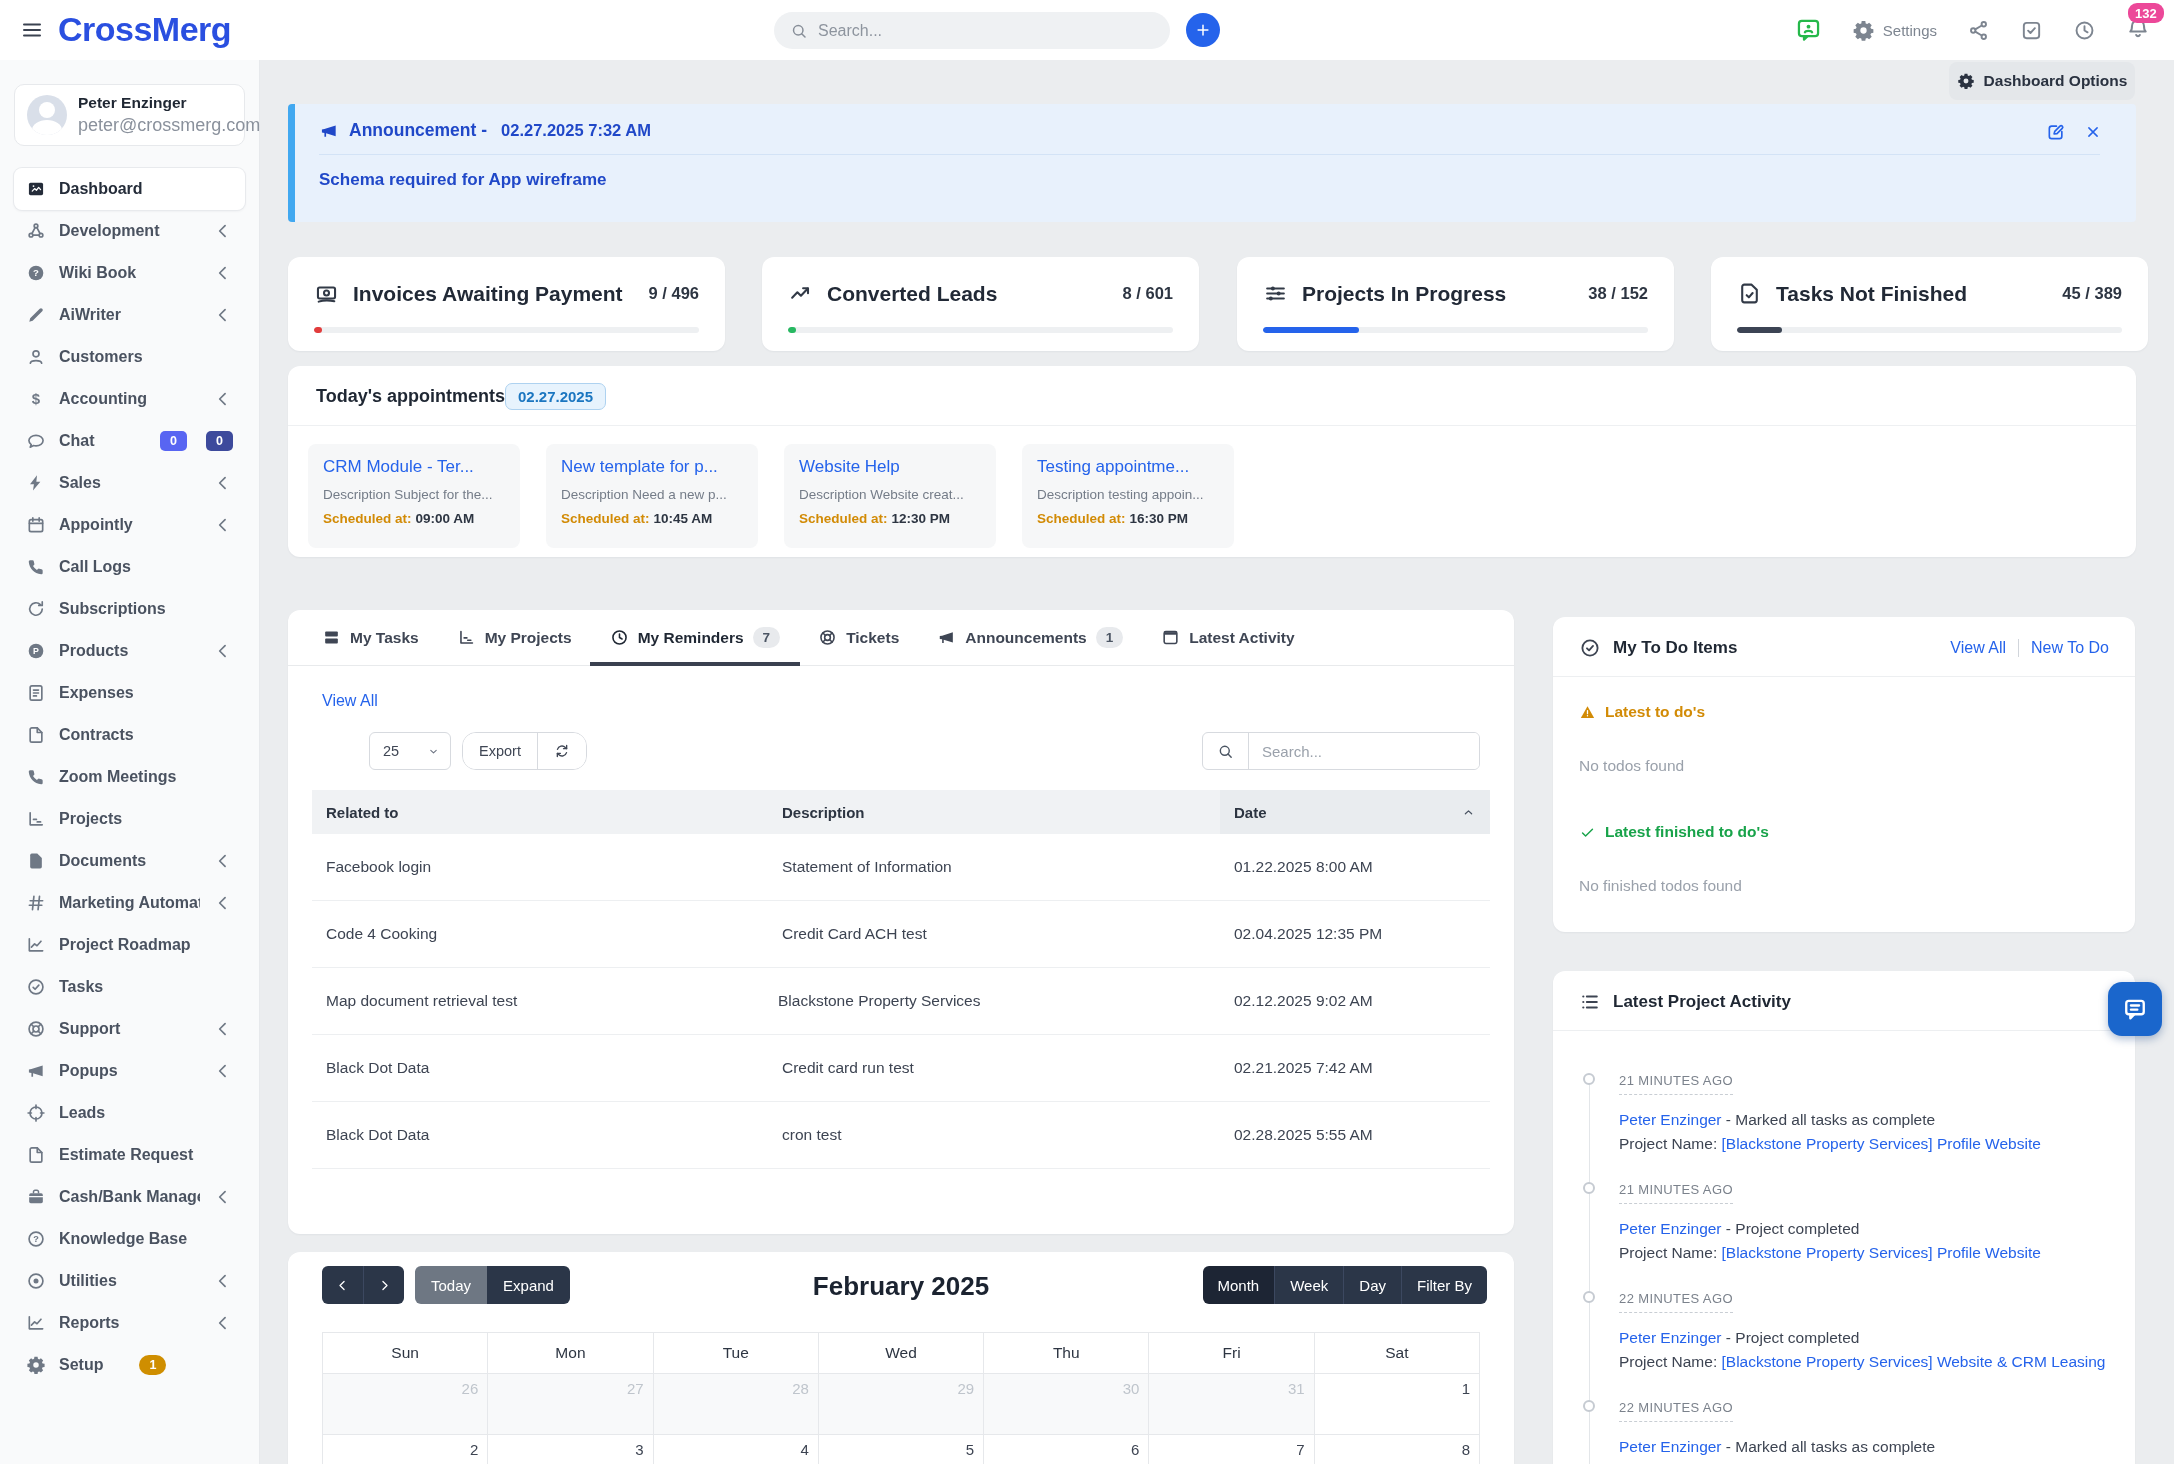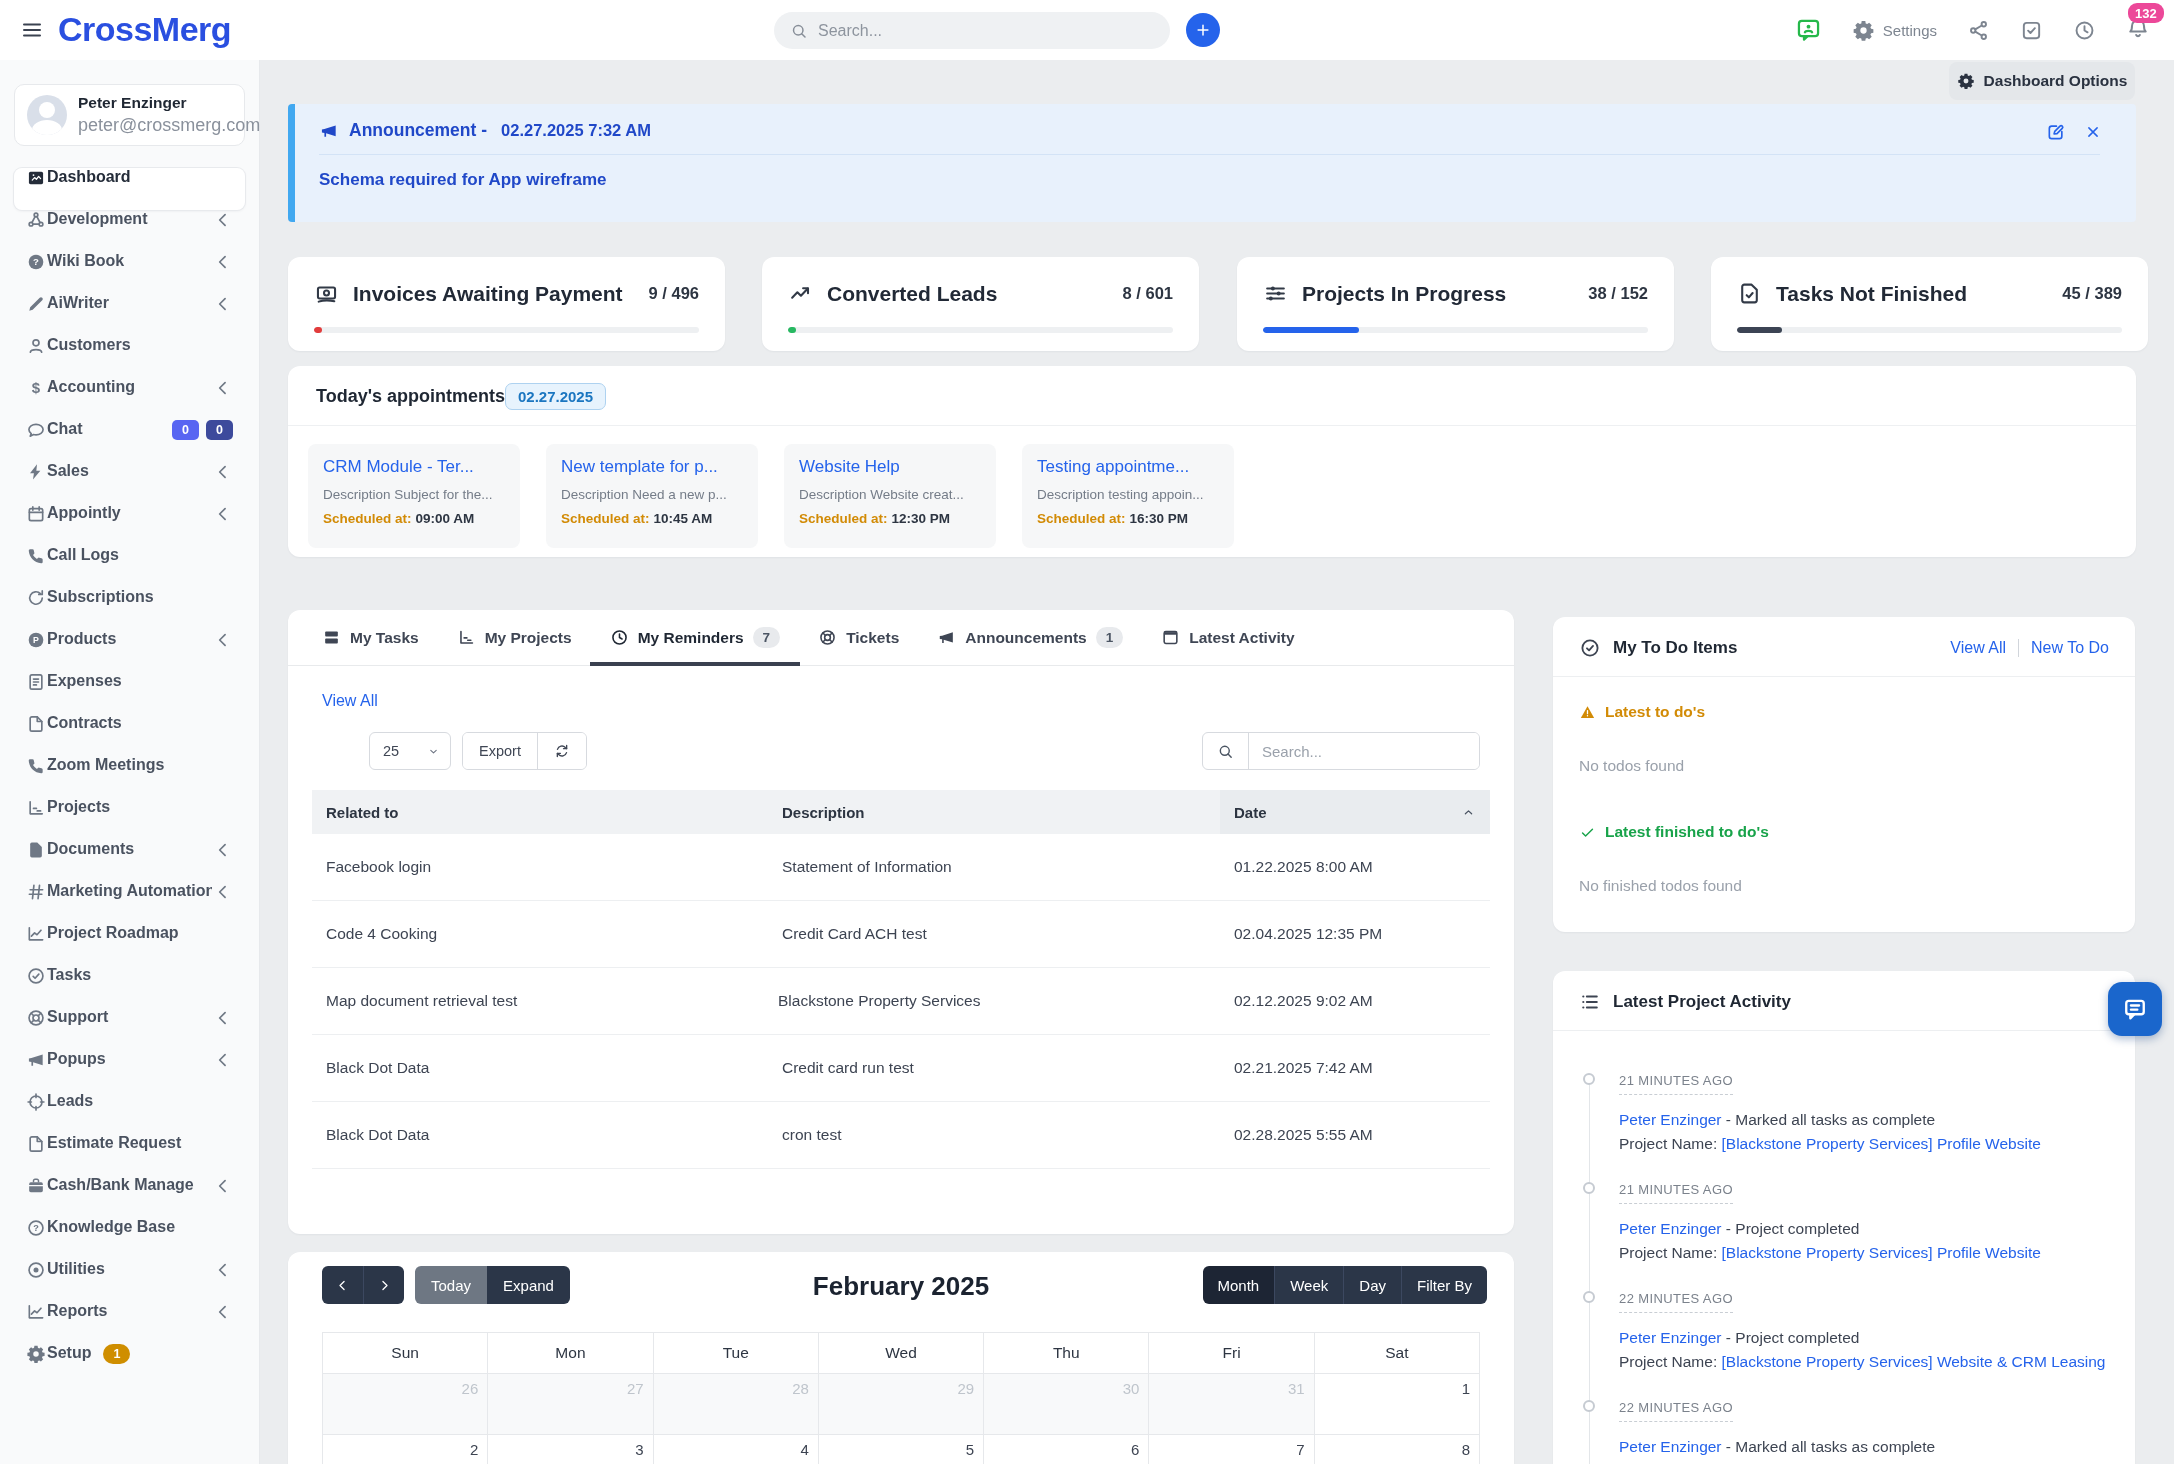--- a/index.html
+++ b/index.html
@@ -29,21 +29,21 @@
 
 
 .sidebar { position:absolute; left:0; top:60px; width:260px; height:1404px; background:#f9fafb; border-right:1px solid #e7e9ec; padding:24px 14px 0 14px; }
 .profile-card { background:#fff; border:1px solid #e7e9ec; border-radius:10px; height:62px; display:flex; align-items:center; padding:0 12px; gap:11px; cursor:pointer; }
 .avatar { width:40px; height:40px; border-radius:50%; background:#d9dfe9; position:relative; overflow:hidden; flex:none; }
 .avatar::before { content:""; position:absolute; left:12px; top:7px; width:16px; height:16px; border-radius:50%; background:#fff; }
 .avatar::after { content:""; position:absolute; left:5px; top:25px; width:30px; height:20px; border-radius:50%; background:#fff; }
 .prof-name { font-size:15.5px; font-weight:700; color:#1f2733; }
 .prof-email { font-size:18px; color:#8a919c; margin-top:3px; }
 .nav { margin-top:22px; }
-.nav-item { height:42px; display:flex; align-items:flex-start; padding:0 12px; gap:1px; border-radius:8px; cursor:pointer; }
+.nav-item { height:42px; display:flex; align-items:center; padding:0 12px; gap:13px; border-radius:8px; cursor:pointer; }
 .nav-item .ic { width:20px; height:20px; color:#6f7885; }
 .nav-label { font-size:16px; font-weight:600; color:#4a5260; white-space:nowrap; overflow:hidden; flex:1; }
 .nav-item.active { background:#fff; box-shadow:0 0 0 1px #e8eaed, 0 1px 3px rgba(20,30,50,.08); }
 .nav-item.active .ic, .nav-item.active .nav-label { color:#242c39; }
 .nav-chev { width:15px; height:15px; color:#9aa1ab; }
 .chat-badge { font-size:12.5px; font-weight:700; color:#fff; border-radius:5px; padding:3px 10px; }
 .chat-badge.b1 { background:#5865f2; }
 .chat-badge.b2 { background:#3d4a9c; margin-left:6px; }
 .setup-badge { font-size:12.5px; font-weight:700; color:#fff; background:#cf8e00; border-radius:10px; padding:3px 10px; }
 
@@ -94,21 +94,21 @@
 .tabs { height:56px; display:flex; align-items:stretch; padding-left:34px; gap:38px; border-bottom:1px solid #e8eaec; }
 .tab { display:flex; align-items:center; gap:9px; font-size:15.5px; font-weight:600; color:#3f4654; cursor:pointer; position:relative; }
 .tab .ic { width:19px; height:19px; }
 .tab-badge { background:#e8eaed; color:#4b5563; font-size:13.5px; font-weight:600; border-radius:11px; padding:3px 10px; }
 .tab.active { color:#1f2733; }
 .tab.active::after { content:""; position:absolute; left:-20px; right:-20px; bottom:-1px; height:4px; background:#3a4150; }
 .view-all { display:inline-block; margin:26px 0 0 34px; font-size:16px; font-weight:500; color:#2563eb; cursor:pointer; }
 .ctrl-row { display:flex; align-items:center; margin:22px 34px 0 34px;padding-left:47px; }
 .select-box { width:82px; height:38px; border:1px solid #d7dadf; border-radius:6px; display:flex; align-items:center; justify-content:space-between; padding:0 10px 0 13px; font-size:14.5px; color:#3f4654; cursor:pointer; }
 .select-box .ic { width:13px; height:13px; color:#6b7280; }
-.btn-group { display:flex; margin-left:11px; border:1px solid #d7dadf; border-radius:6px; overflow:hidden; }
+.btn-group { display:flex; margin-left:11px; border:1px solid #d7dadf; border-radius:14px; overflow:hidden; }
 .btn-group .btn { height:36px; display:flex; align-items:center; padding:0 16px; font-size:14.5px; font-weight:500; color:#3f4654; background:#fff; cursor:pointer; }
 .btn-group .btn + .btn { border-left:1px solid #d7dadf; }
 .btn .ic { width:16px; height:16px; }
 .tbl-search { margin-left:auto; width:278px; height:38px; border:1px solid #d7dadf; border-radius:6px; display:flex; overflow:hidden; }
 .tbl-search .sicon { width:46px; display:flex; align-items:center; justify-content:center; border-right:1px solid #d7dadf; color:#4b5563; }
 .tbl-search .sicon .ic { width:17px; height:17px; }
 .tbl-search input { border:none; outline:none; flex:1; padding:0 13px; font-size:15px; font-family:inherit; color:#4b5563; }
 .tbl-search input::placeholder { color:#9aa1ab; }
 .rtable { margin:20px 24px 0 24px; }
 .thead { display:flex; background:#f0f2f4; height:44px; }

